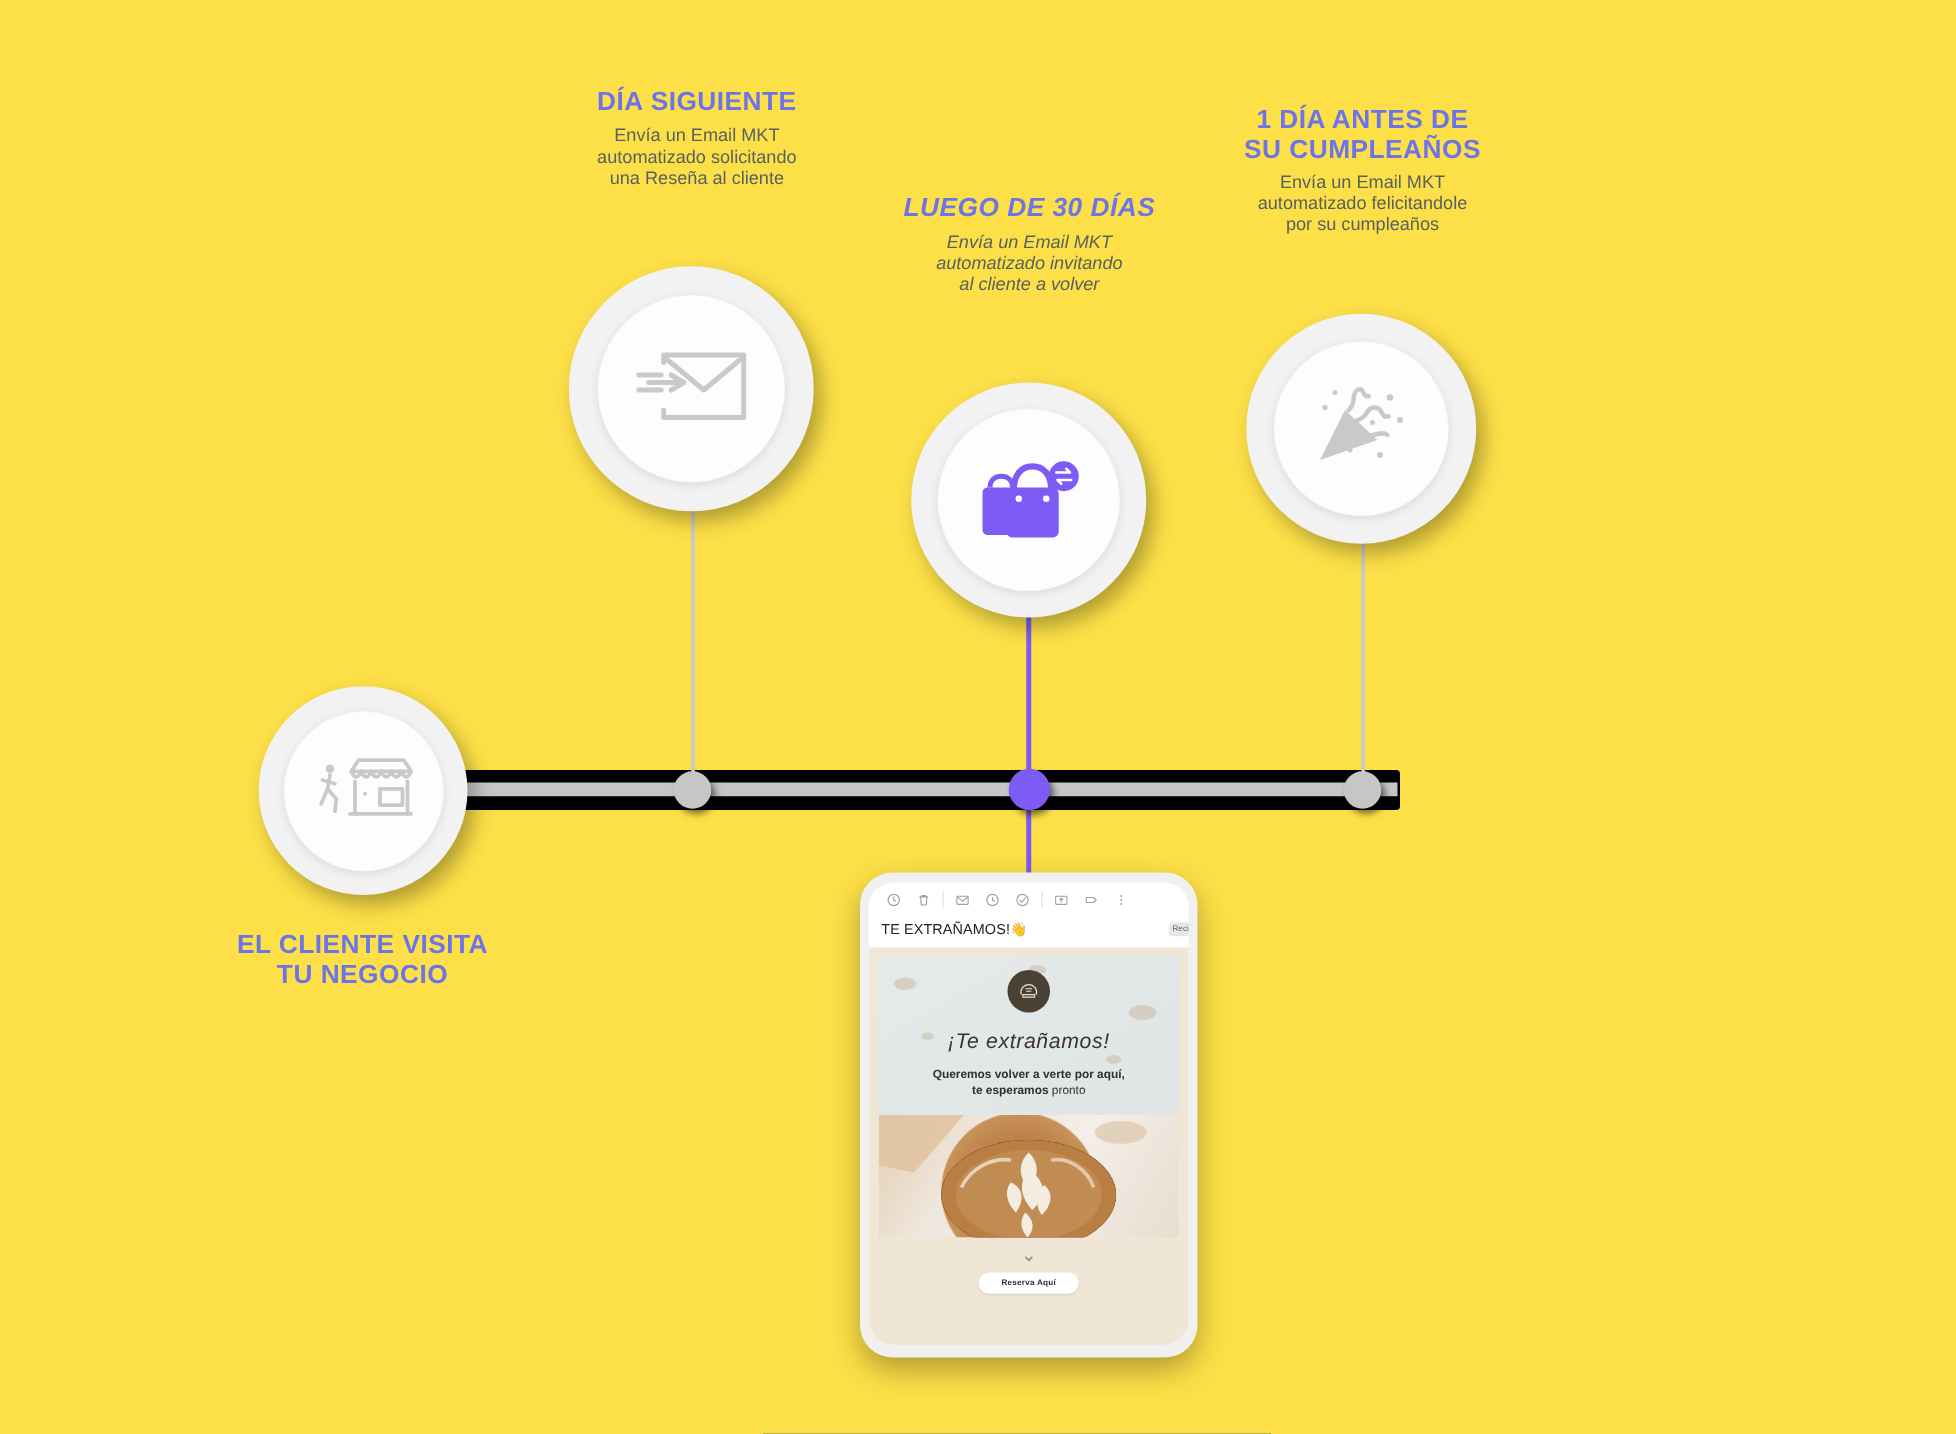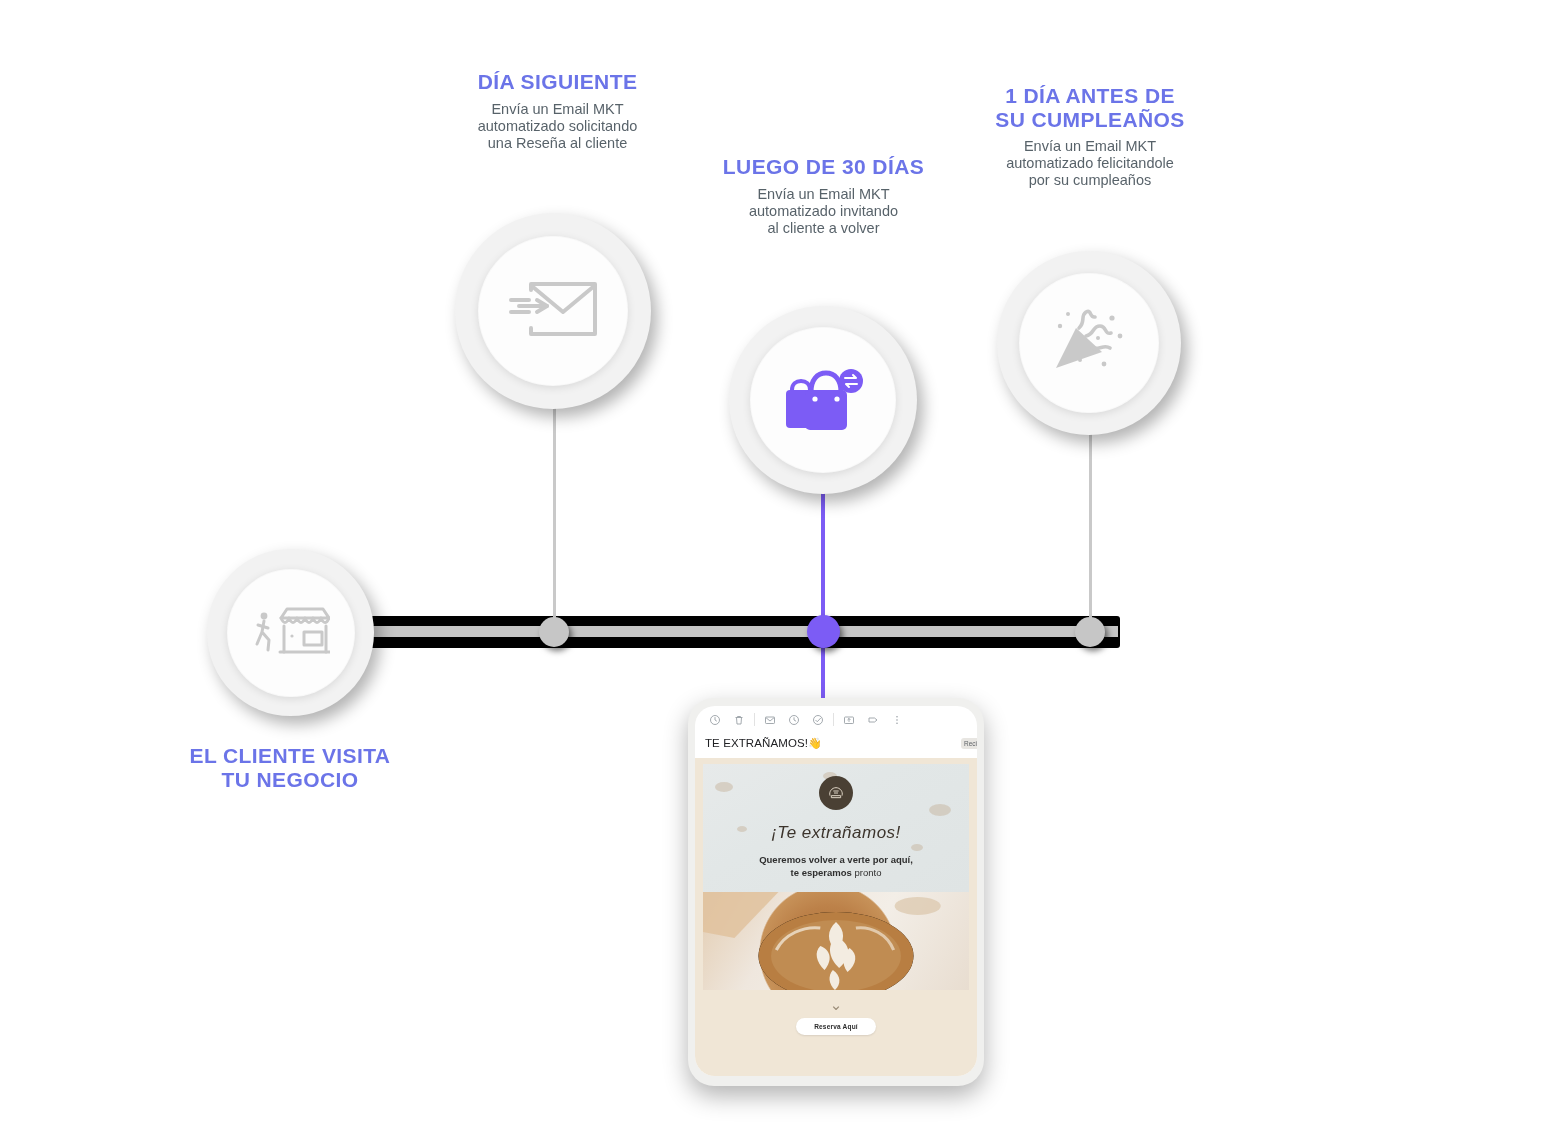--- a/index.html
+++ b/index.html
@@ -5,21 +5,21 @@
   * { box-sizing: border-box; margin: 0; padding: 0; }
   html, body {
     width: 1565px; height: 1147px;
     background: #4a6a50;
     font-family: "Liberation Sans", sans-serif;
     overflow: hidden;
   }
   #stage {
     position: relative;
     width: 1565px; height: 1147px;
-    background: #ffffff;
+    background: #fde047;
   }
 
   
   .rail-shadow {
     position: absolute;
     left: 330px; top: 616px;
     width: 790px; height: 32px;
     background: #000;
     border-radius: 3px;
   }
@@ -86,21 +86,21 @@
     line-height: 1.18;
     white-space: pre-line;
     opacity: 0.95;
   }
   .label.bottom .title { margin-top: 0; }
 
   
   #phone {
     position: absolute;
     left: 688px; top: 698px;
-    width: 296px; height: 388px;
+    width: 270px; height: 388px;
     background: #f0f0ee;
     border-radius: 26px;
     box-shadow: 0 10px 24px rgba(0,0,0,0.30);
     padding: 8px 7px 10px 7px;
   }
   #screen {
     width: 100%; height: 100%;
     background: #ffffff;
     border-radius: 20px;
     overflow: hidden;
@@ -329,21 +329,21 @@
     </div>
   </div>
 
   <div class="label" style="left:440px; top:70px; width:235px;">
     <div class="title">DÍA SIGUIENTE</div>
     <div class="sub">Envía un Email MKT
 automatizado solicitando
 una Reseña al cliente</div>
   </div>
 
-  <div class="label" style="left:706px; top:155px; width:235px;">
+  <div class="label" style="left:706px; top:155px; width:235px;font-style:italic;">
     <div class="title">LUEGO DE 30 DÍAS</div>
     <div class="sub">Envía un Email MKT
 automatizado invitando
 al cliente a volver</div>
   </div>
 
   <div class="label" style="left:975px; top:84px; width:230px;">
     <div class="title">1 DÍA ANTES DE
 SU CUMPLEAÑOS</div>
     <div class="sub">Envía un Email MKT

